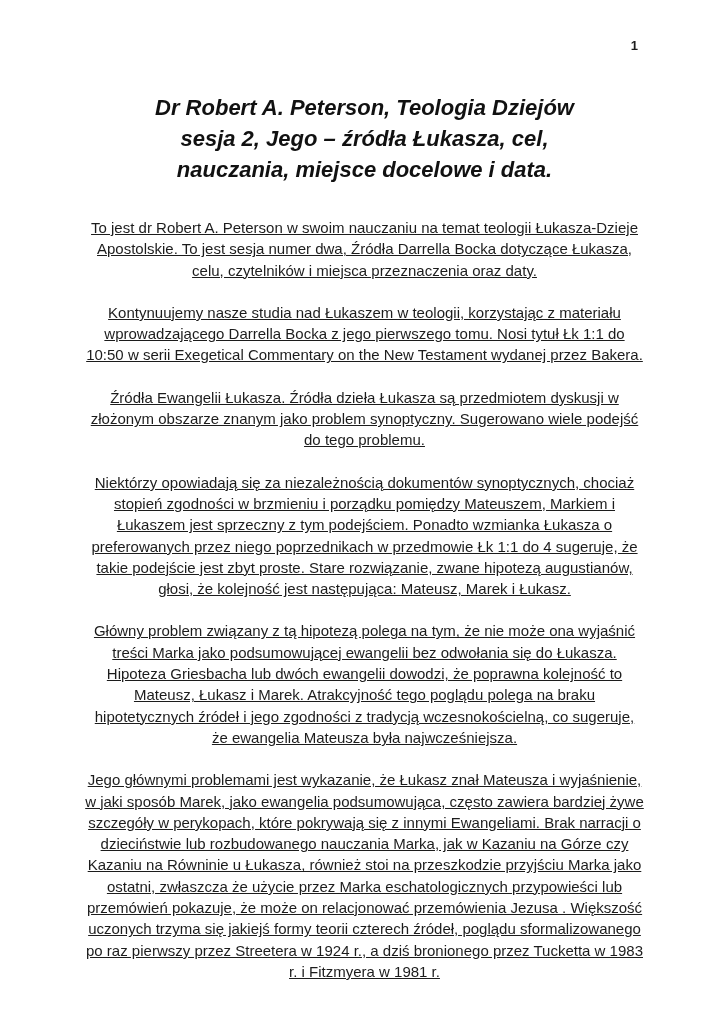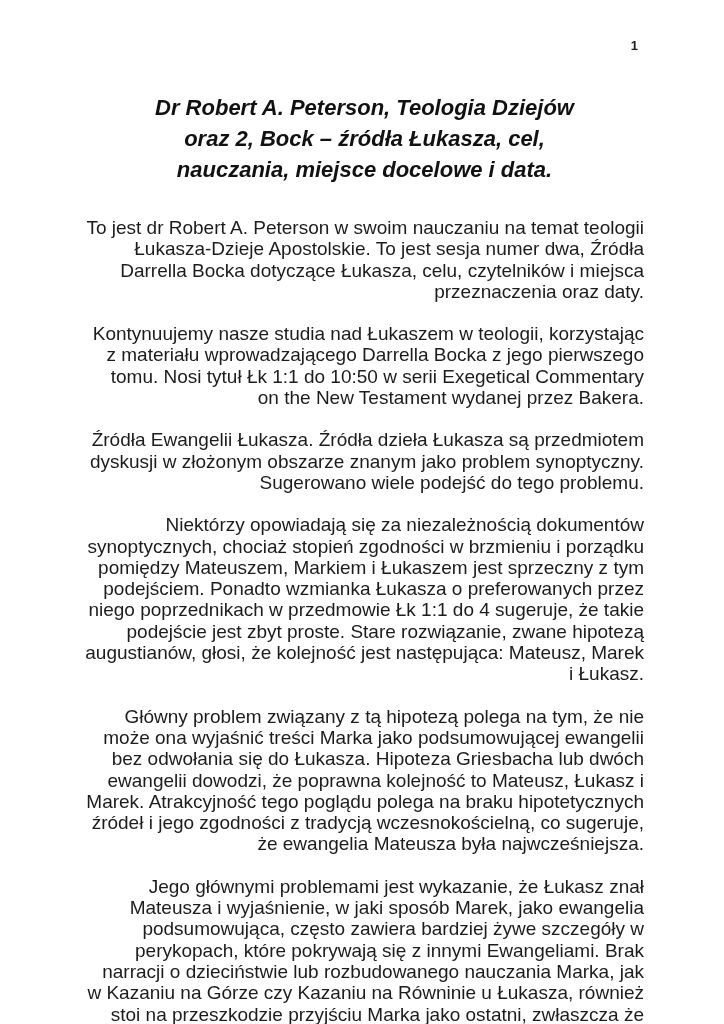--- a/index.html
+++ b/index.html
@@ -37,36 +37,37 @@
     font-style: italic;
   }
   .title-line {
     display: block;
   }
   .body-text {
     margin-top: 32px;
   }
   .body-text p {
     margin: 0 0 21px 0;
-    font-size: 19px;
+    font-size: 15px;
     line-height: 21.3px;
-    text-align: right;
+    text-align: center;
     color: #1c1c1c;
+    text-decoration: underline;
   }
 </style>
 </head>
 <body>
 
 <div class="page">
 
   <div class="page-number">1</div>
 
   <h1 class="title">
     <span class="title-line">Dr Robert A. Peterson, Teologia Dziejów</span>
-    <span class="title-line">oraz 2, Bock – źródła Łukasza, cel,</span>
+    <span class="title-line">sesja 2, Jego – źródła Łukasza, cel,</span>
     <span class="title-line">nauczania, miejsce docelowe i data.</span>
   </h1>
 
   <div class="body-text">
     <p>To jest dr Robert A. Peterson w swoim nauczaniu na temat teologii Łukasza-Dzieje Apostolskie. To jest sesja numer dwa, Źródła Darrella Bocka dotyczące Łukasza, celu, czytelników i miejsca przeznaczenia oraz daty.</p>
     <p>Kontynuujemy nasze studia nad Łukaszem w teologii, korzystając z materiału wprowadzającego Darrella Bocka z jego pierwszego tomu. Nosi tytuł Łk 1:1 do 10:50 w serii Exegetical Commentary on the New Testament wydanej przez Bakera.</p>
     <p>Źródła Ewangelii Łukasza. Źródła dzieła Łukasza są przedmiotem dyskusji w złożonym obszarze znanym jako problem synoptyczny. Sugerowano wiele podejść do tego problemu.</p>
     <p>Niektórzy opowiadają się za niezależnością dokumentów synoptycznych, chociaż stopień zgodności w brzmieniu i porządku pomiędzy Mateuszem, Markiem i Łukaszem jest sprzeczny z tym podejściem. Ponadto wzmianka Łukasza o preferowanych przez niego poprzednikach w przedmowie Łk 1:1 do 4 sugeruje, że takie podejście jest zbyt proste. Stare rozwiązanie, zwane hipotezą augustianów, głosi, że kolejność jest następująca: Mateusz, Marek i Łukasz.</p>
     <p>Główny problem związany z tą hipotezą polega na tym, że nie może ona wyjaśnić treści Marka jako podsumowującej ewangelii bez odwołania się do Łukasza. Hipoteza Griesbacha lub dwóch ewangelii dowodzi, że poprawna kolejność to Mateusz, Łukasz i Marek. Atrakcyjność tego poglądu polega na braku hipotetycznych źródeł i jego zgodności z tradycją wczesnokościelną, co sugeruje, że ewangelia Mateusza była najwcześniejsza.</p>
     <p>Jego głównymi problemami jest wykazanie, że Łukasz znał Mateusza i wyjaśnienie, w jaki sposób Marek, jako ewangelia podsumowująca, często zawiera bardziej żywe szczegóły w perykopach, które pokrywają się z innymi Ewangeliami. Brak narracji o dzieciństwie lub rozbudowanego nauczania Marka, jak w Kazaniu na Górze czy Kazaniu na Równinie u Łukasza, również stoi na przeszkodzie przyjściu Marka jako ostatni, zwłaszcza że użycie przez Marka eschatologicznych przypowieści lub przemówień pokazuje, że może on relacjonować przemówienia Jezusa . Większość uczonych trzyma się jakiejś formy teorii czterech źródeł, poglądu sformalizowanego po raz pierwszy przez Streetera w 1924 r., a dziś bronionego przez Tucketta w 1983 r. i Fitzmyera w 1981 r.</p>

